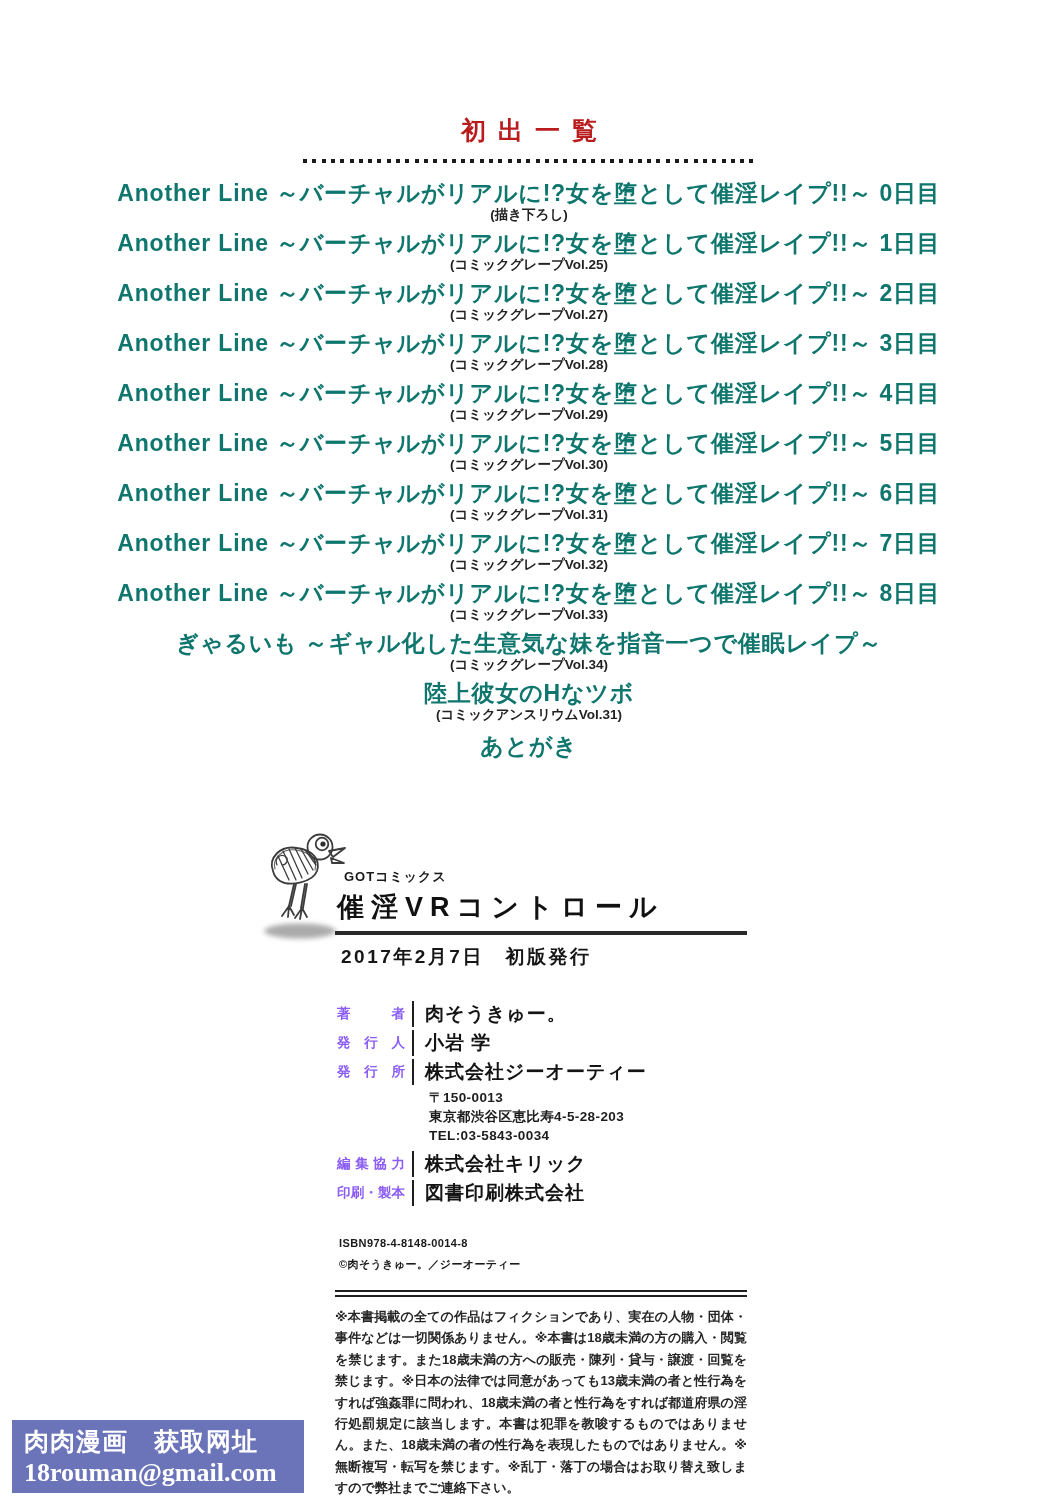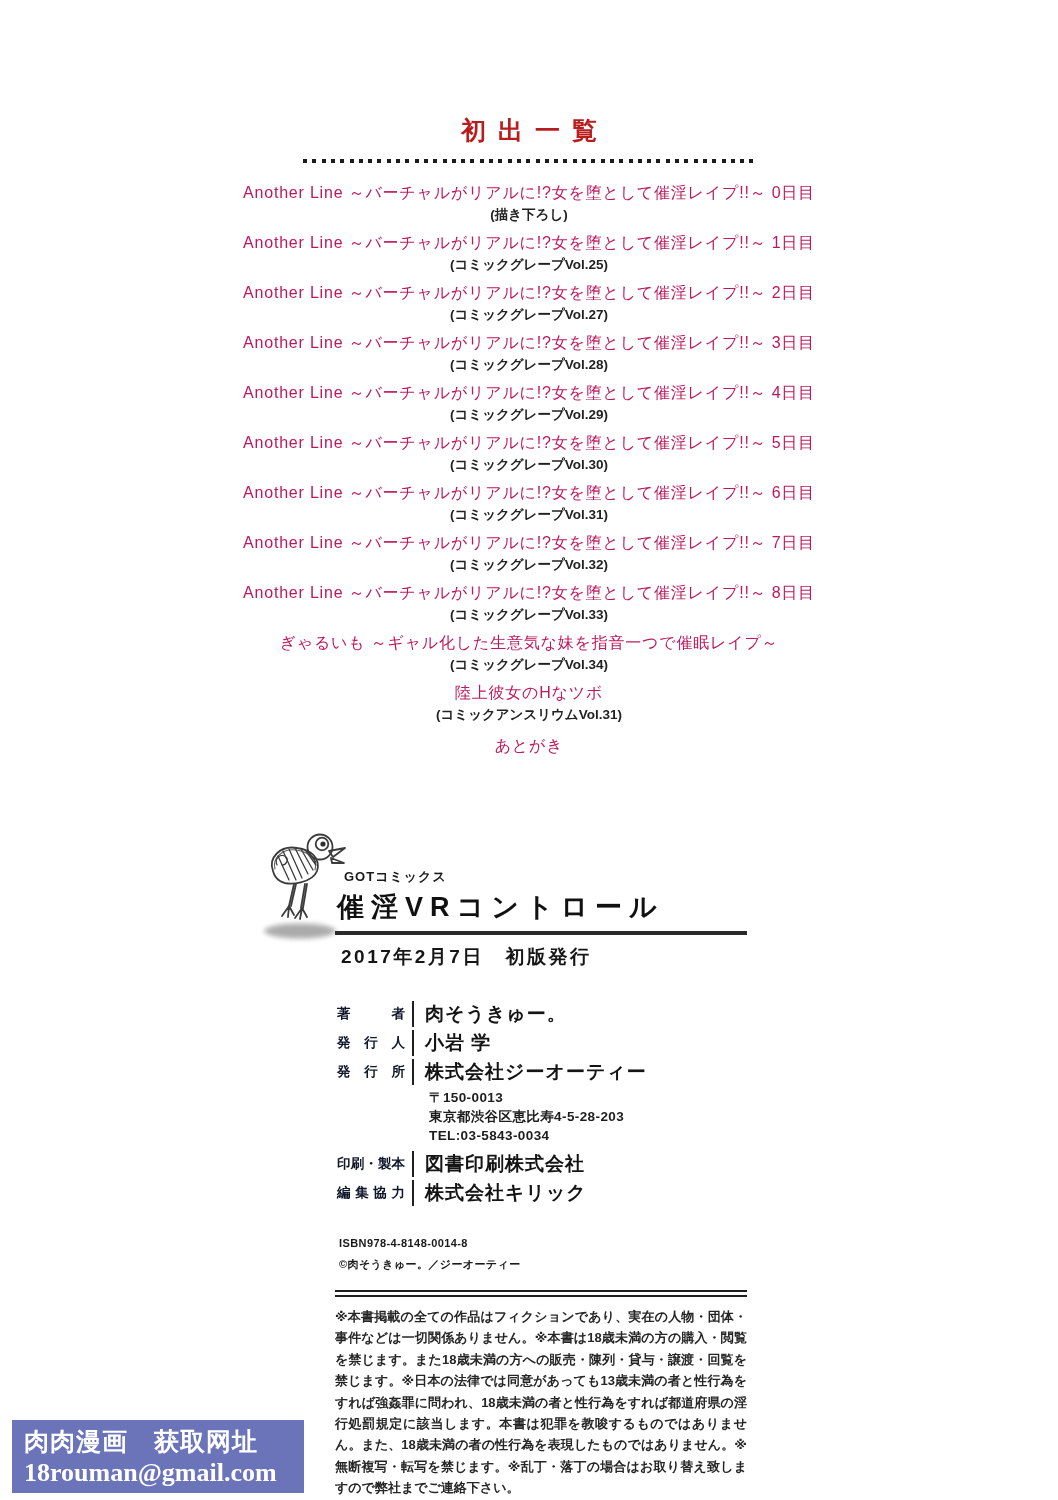--- a/index.html
+++ b/index.html
@@ -28,25 +28,25 @@
   }
   .dotted-rule {
     width: 452px;
     height: 4px;
     margin: 12px auto 0 auto;
     background: repeating-linear-gradient(to right, #1b1b1b 0 4px, transparent 4px 9.3px);
   }
   .toc-list { margin-top: 17px; }
   .toc-entry { margin-bottom: 7px; }
   .toc-entry-title {
-    font-size: 16px;
-    font-weight: normal;
+    font-size: 23px;
+    font-weight: bold;
     letter-spacing: 0.8px;
     line-height: 26px;
-    color: #be185d;
+    color: #0f766e;
     white-space: nowrap;
   }
   .toc-entry-source {
     font-size: 13.5px;
     font-weight: 700;
     line-height: 17px;
     color: #222;
   }
   .toc-entry.no-source { margin-top: 10px; }
 
@@ -94,21 +94,21 @@
   .credits { margin-top: 31px; }
   .credit-row { display: flex; align-items: stretch; margin-bottom: 3px; }
   .credit-label {
     width: 68px;
     flex: 0 0 68px;
     font-size: 13.5px;
     font-weight: bold;
     line-height: 26px;
     text-align: justify;
     text-align-last: justify;
-    color: #0f172a;
+    color: #8b5cf6;
     margin-left: 2px;
   }
   .credit-value {
     border-left: 2px solid #1f1f1f;
     margin-left: 7px;
     padding-left: 11px;
     font-size: 19px;
     font-weight: bold;
     line-height: 26px;
     letter-spacing: 1px;
@@ -285,26 +285,26 @@
     <div class="credit-row">
       <span class="credit-label">発行所</span>
       <span class="credit-value">株式会社ジーオーティー</span>
     </div>
     <div class="credit-sub">
       <div>〒150-0013</div>
       <div>東京都渋谷区恵比寿4-5-28-203</div>
       <div>TEL:03-5843-0034</div>
     </div>
     <div class="credit-row">
+      <span class="credit-label">編集協力</span>
+      <span class="credit-value">株式会社キリック</span>
+    </div>
+    <div class="credit-row">
       <span class="credit-label">印刷・製本</span>
       <span class="credit-value">図書印刷株式会社</span>
-    </div>
-    <div class="credit-row">
-      <span class="credit-label">編集協力</span>
-      <span class="credit-value">株式会社キリック</span>
     </div>
   </div>
 
   <div class="isbn-block">
     <div class="isbn-line">ISBN978-4-8148-0014-8</div>
     <div class="copyright-line">©肉そうきゅー。／ジーオーティー</div>
   </div>
 
   <div class="double-rule"></div>
 

